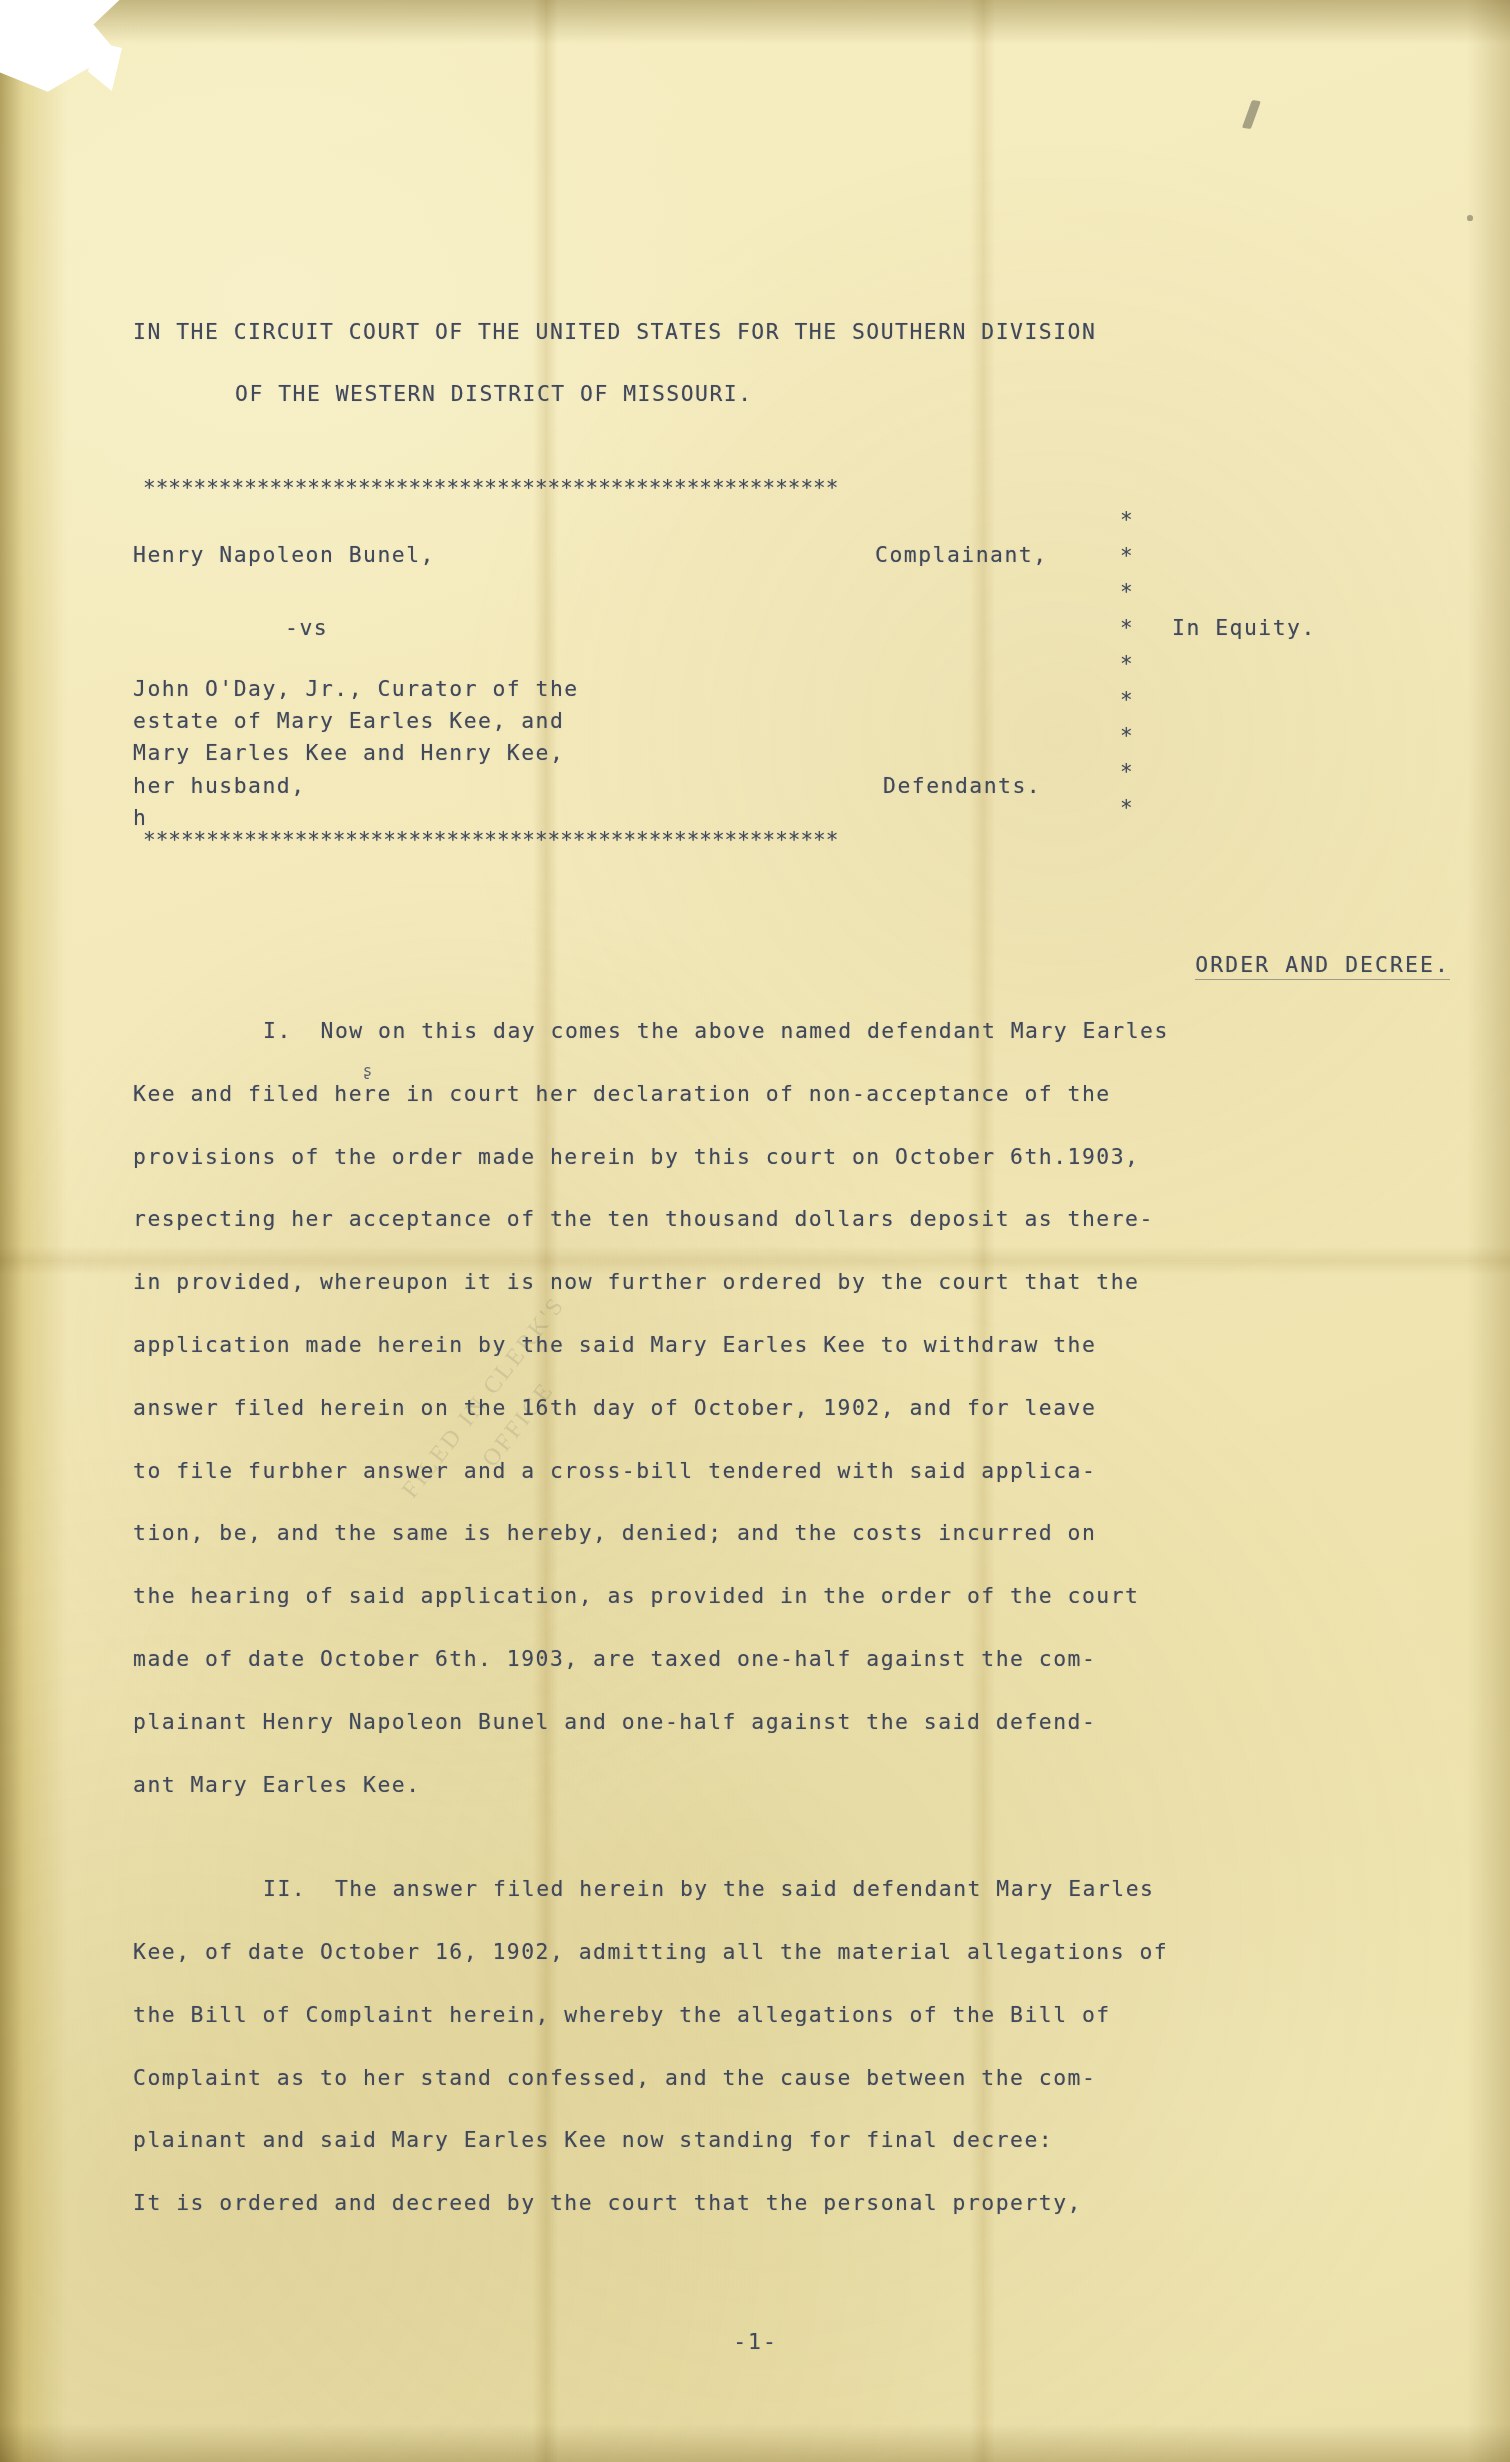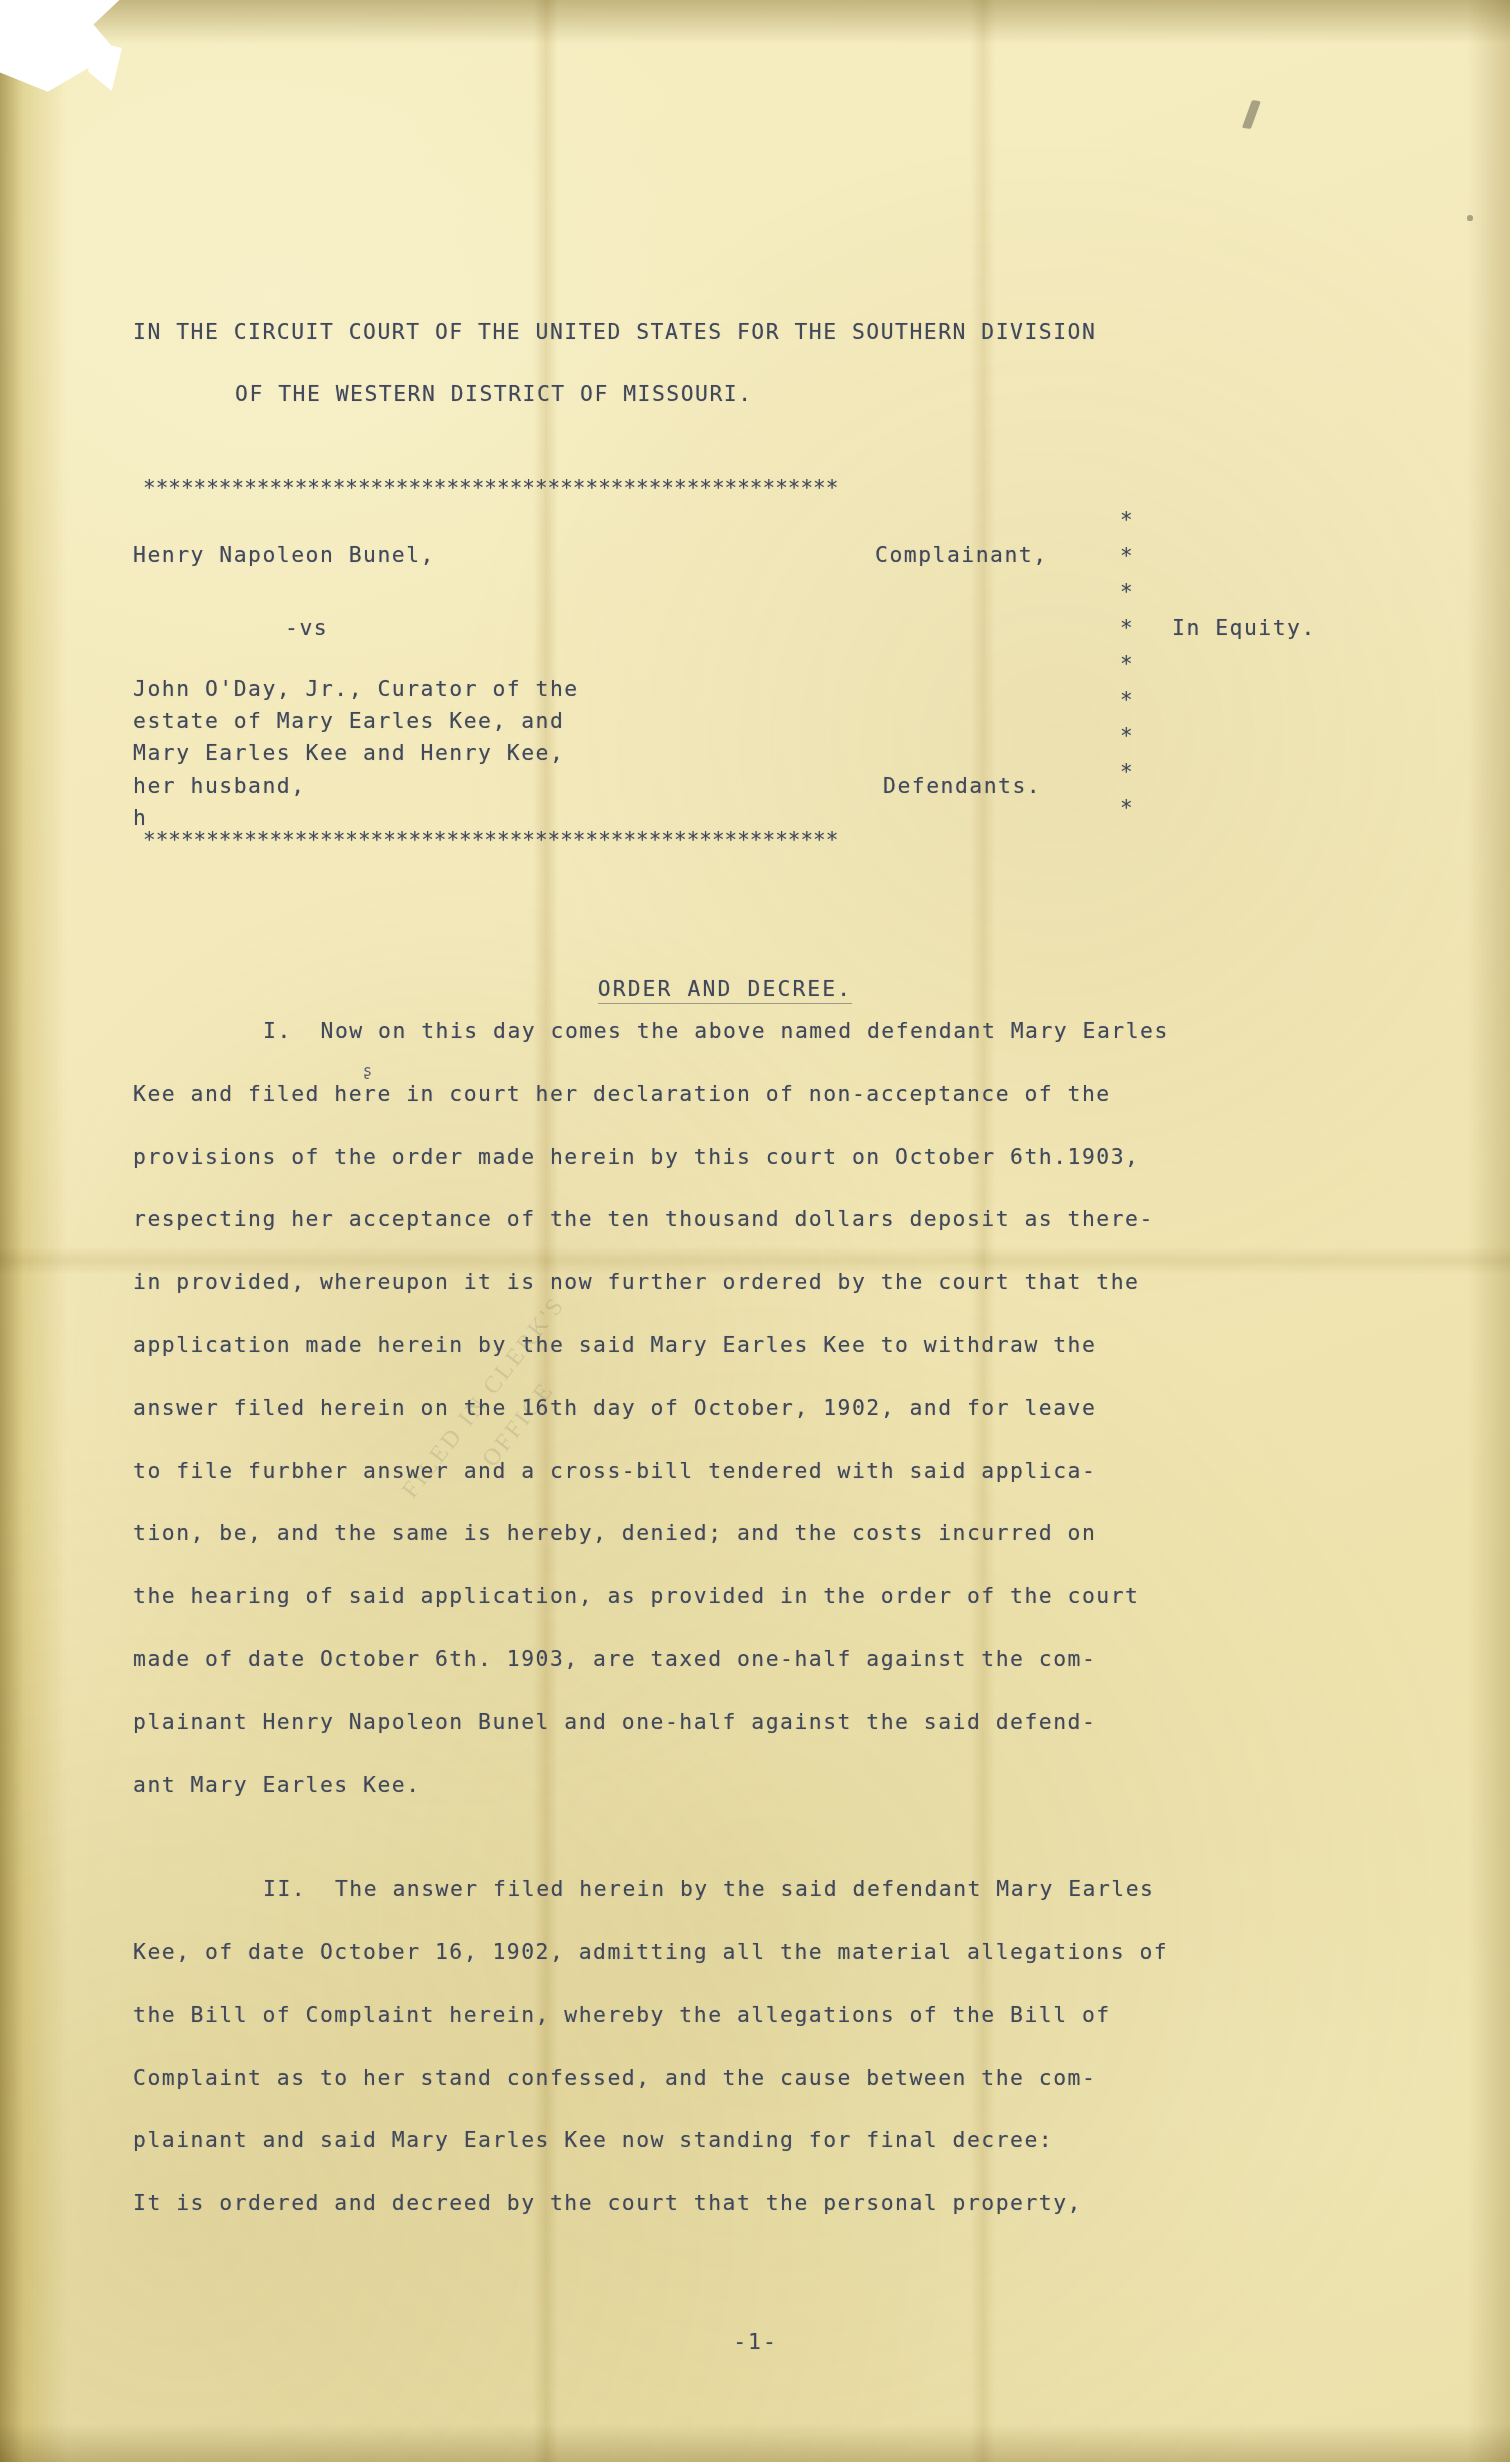--- a/index.html
+++ b/index.html
@@ -207,23 +207,23 @@
   #in-equity { left: 1172px; top: 615px; }
 
   #party-def-1 { left: 133px; top: 676px; }
   #party-def-2 { left: 133px; top: 708px; }
   #party-def-3 { left: 133px; top: 740px; }
   #party-def-4 { left: 133px; top: 773px; }
   #party-def-role { left: 883px; top: 773px; }
   #stray-h { left: 133px; top: 805px; }
 
   #decree-title {
-    left: 0; top: 976px;
+    left: 0; top: 952px;
     width: 1450px;
-    text-align: center;
+    text-align: right;
     letter-spacing: 2.1px;
   }
   #decree-title u { text-decoration: none; border-bottom: 1.4px solid #49506080; padding-bottom: 1.9px; }
 
   
   .bodyline {
     position: absolute;
     left: 133px;
     white-space: pre;
     letter-spacing: 1.5px;

